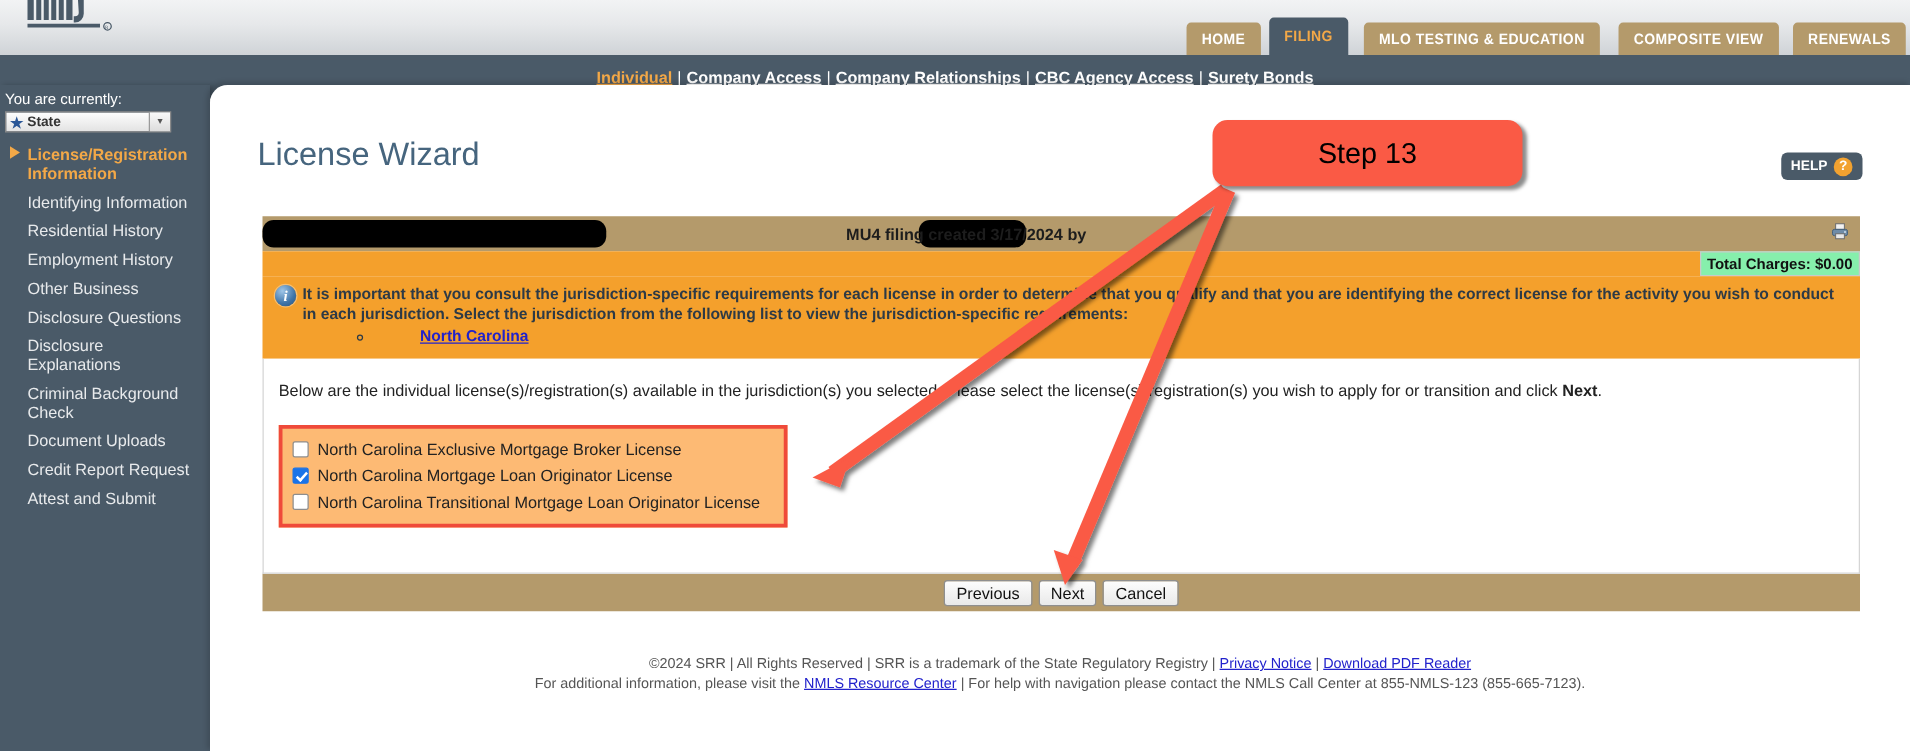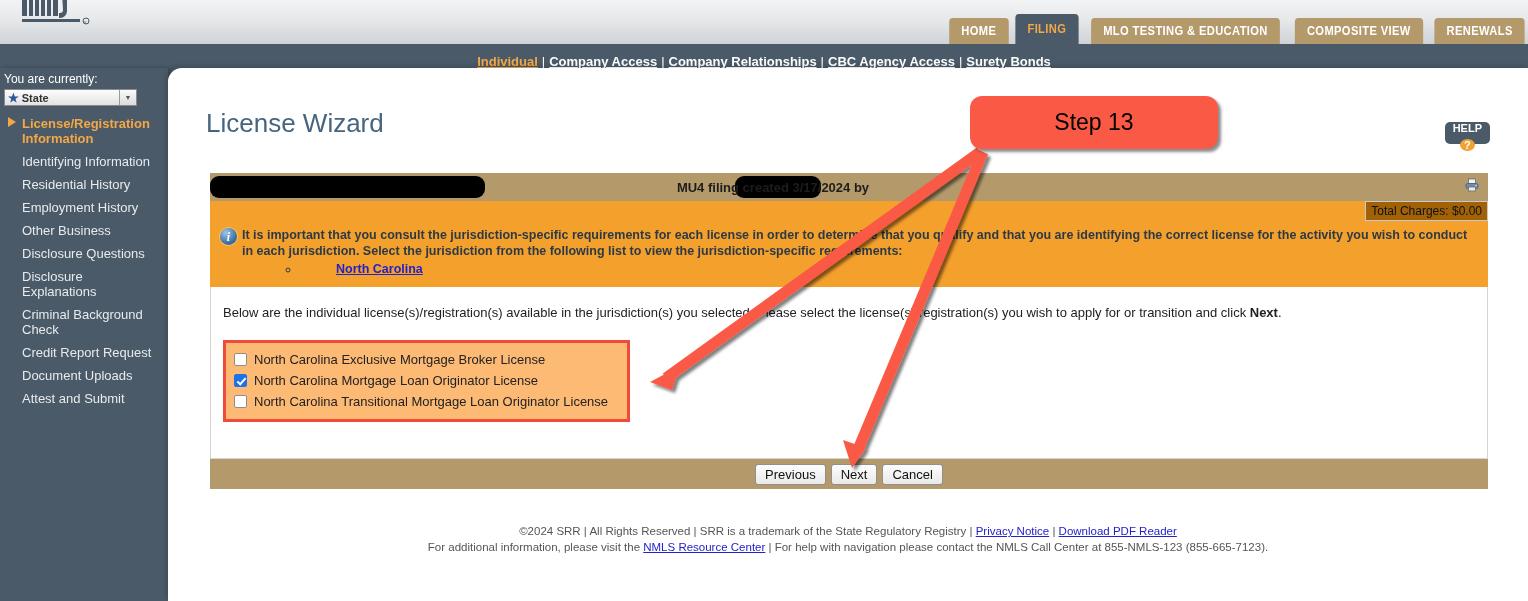--- a/index.html
+++ b/index.html
@@ -102,21 +102,21 @@
   }
   #page-title {
     position:absolute; left:38px; top:40px;
     font-size:26px; color:#46657e;
   }
   #help-btn {
     position:absolute; right:38px; top:54px;
     height:22px; padding:0 8px;
     background:#4a5a68; border-radius:5px;
     display:flex; align-items:center; gap:5px;
-    color:#ffffff; font-size:11px; font-weight:bold;flex-direction:column;
+    color:#ffffff; font-size:11px; font-weight:bold;
   }
   #help-btn .qmark {
     width:15px; height:15px; border-radius:50%;
     background:#f2a230; color:#ffffff;
     font-size:11px; font-weight:bold;
     display:flex; align-items:center; justify-content:center;
   }
 
   
   #form {
@@ -135,23 +135,23 @@
   #redact-left  { position:absolute; left:0px;  top:3px; width:275px; }
   #redact-right { position:absolute; left:525px; top:3px; width:86px; }
   #filing-text { position:relative; left:-76px; z-index:2; }
   #printer-icon { position:absolute; right:8px; top:4px; }
 
   #charges-row {
     height:20px; background:#f4a02c; position:relative;
   }
   #total-charges {
     position:absolute; right:0; top:0; height:20px;
-    background:#a16207; border:1px solid #c9c9c9;
+    background:#86efac; border:1px solid #c9c9c9;
     display:flex; align-items:center; padding:0 5px;
-    font-size:12px; font-weight:normal; color:#111;
+    font-size:12px; font-weight:bold; color:#111;
   }
 
   #info-box {
     background:#f4a02c;
     padding:6px 10px 10px 10px;
     position:relative;
     color:#2d3a46;
     font-size:12.5px; font-weight:bold; line-height:16px;
   }
   #info-icon {
@@ -279,22 +279,22 @@
       <span class="arrow"></span>
       <span>License/Registration Information</span>
     </div>
     <div class="side-item"><span>Identifying Information</span></div>
     <div class="side-item"><span>Residential History</span></div>
     <div class="side-item"><span>Employment History</span></div>
     <div class="side-item"><span>Other Business</span></div>
     <div class="side-item"><span>Disclosure Questions</span></div>
     <div class="side-item"><span>Disclosure Explanations</span></div>
     <div class="side-item"><span>Criminal Background Check</span></div>
+    <div class="side-item"><span>Document Uploads</span></div>
     <div class="side-item"><span>Credit Report Request</span></div>
-    <div class="side-item"><span>Document Uploads</span></div>
     <div class="side-item"><span>Attest and Submit</span></div>
   </div>
 </div>
 
 <div id="panel">
 
   <div id="page-title">License Wizard</div>
 
   <div id="help-btn">
     <span>HELP</span>

